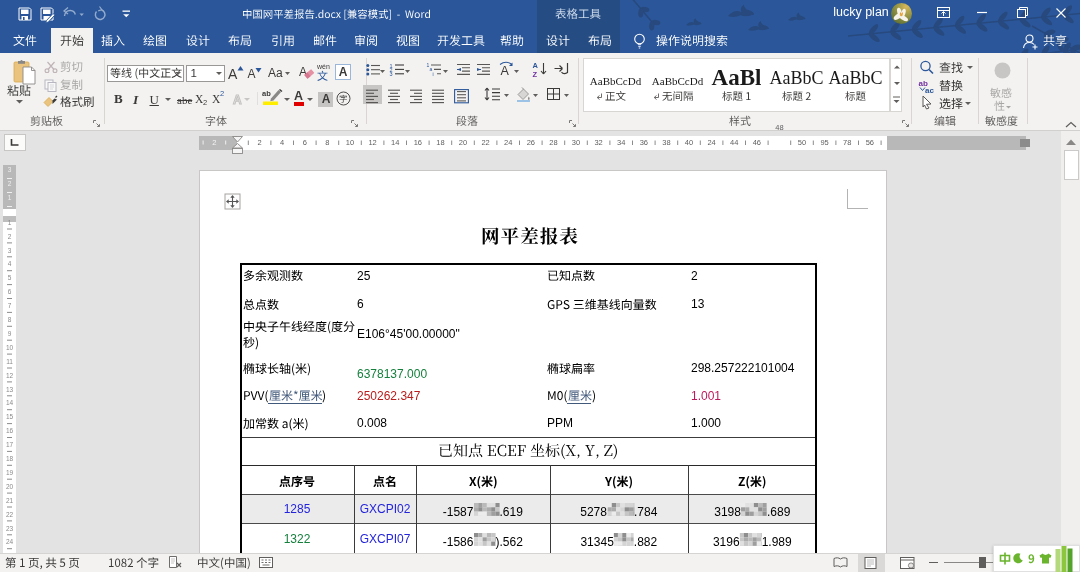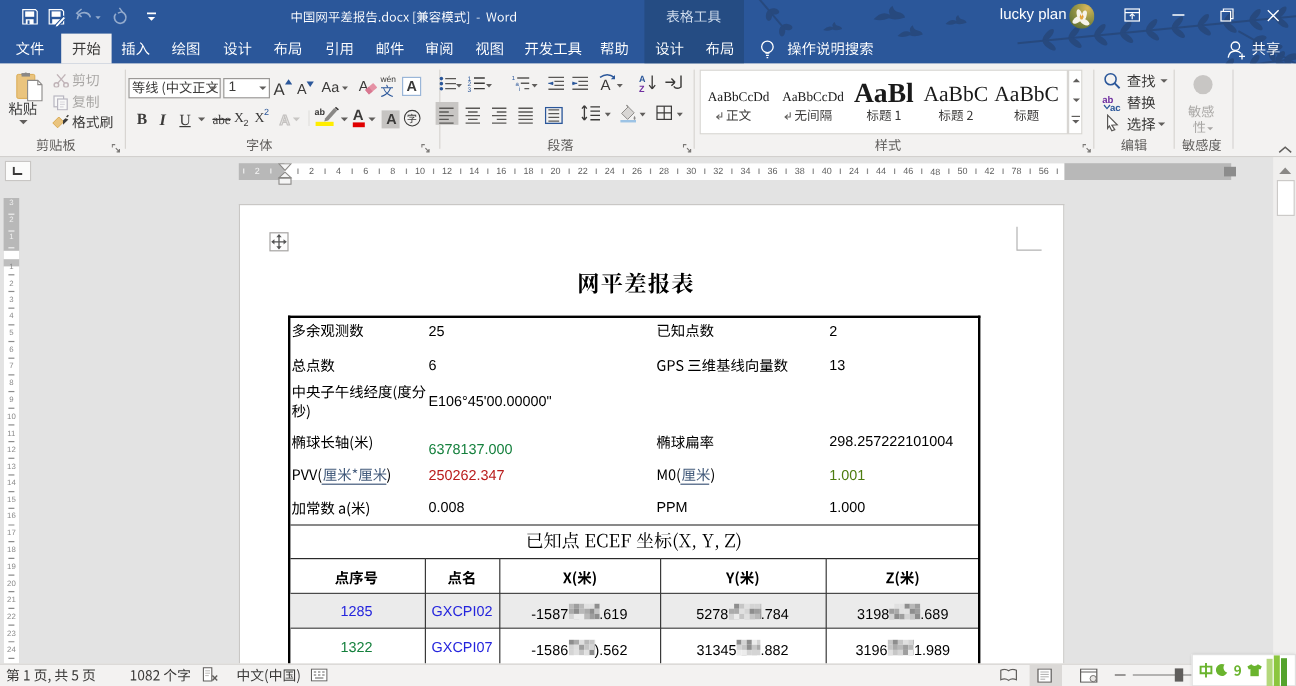--- a/index.html
+++ b/index.html
@@ -628,23 +628,23 @@
 <div style="position:absolute;top:139.3px;font:400 7.5px 'Liberation Sans',sans-serif;color:#606060;line-height:8.2px;white-space:pre;left:553.4px;transform:translateX(-50%)">28</div>
 <div style="position:absolute;top:139.3px;font:400 7.5px 'Liberation Sans',sans-serif;color:#606060;line-height:8.2px;white-space:pre;left:576.0px;transform:translateX(-50%)">30</div>
 <div style="position:absolute;top:139.3px;font:400 7.5px 'Liberation Sans',sans-serif;color:#606060;line-height:8.2px;white-space:pre;left:598.6px;transform:translateX(-50%)">32</div>
 <div style="position:absolute;top:139.3px;font:400 7.5px 'Liberation Sans',sans-serif;color:#606060;line-height:8.2px;white-space:pre;left:621.2px;transform:translateX(-50%)">34</div>
 <div style="position:absolute;top:139.3px;font:400 7.5px 'Liberation Sans',sans-serif;color:#606060;line-height:8.2px;white-space:pre;left:643.8px;transform:translateX(-50%)">36</div>
 <div style="position:absolute;top:139.3px;font:400 7.5px 'Liberation Sans',sans-serif;color:#606060;line-height:8.2px;white-space:pre;left:666.4px;transform:translateX(-50%)">38</div>
 <div style="position:absolute;top:139.3px;font:400 7.5px 'Liberation Sans',sans-serif;color:#606060;line-height:8.2px;white-space:pre;left:689.0px;transform:translateX(-50%)">40</div>
 <div style="position:absolute;top:139.3px;font:400 7.5px 'Liberation Sans',sans-serif;color:#606060;line-height:8.2px;white-space:pre;left:711.6px;transform:translateX(-50%)">24</div>
 <div style="position:absolute;top:139.3px;font:400 7.5px 'Liberation Sans',sans-serif;color:#606060;line-height:8.2px;white-space:pre;left:734.2px;transform:translateX(-50%)">44</div>
 <div style="position:absolute;top:139.3px;font:400 7.5px 'Liberation Sans',sans-serif;color:#606060;line-height:8.2px;white-space:pre;left:756.8px;transform:translateX(-50%)">46</div>
-<div style="position:absolute;top:140px;font:400 7.5px 'Liberation Sans',sans-serif;color:#606060;line-height:8.2px;white-space:pre;left:779.4px;transform:translateX(-50%)">48</div>
+<div style="position:absolute;top:124px;font:400 7.5px 'Liberation Sans',sans-serif;color:#606060;line-height:8.2px;white-space:pre;left:779.4px;transform:translateX(-50%)">48</div>
 <div style="position:absolute;top:139.3px;font:400 7.5px 'Liberation Sans',sans-serif;color:#606060;line-height:8.2px;white-space:pre;left:802.0px;transform:translateX(-50%)">50</div>
-<div style="position:absolute;top:139.3px;font:400 7.5px 'Liberation Sans',sans-serif;color:#606060;line-height:8.2px;white-space:pre;left:824.6px;transform:translateX(-50%)">42</div>
+<div style="position:absolute;top:139.3px;font:400 7.5px 'Liberation Sans',sans-serif;color:#606060;line-height:8.2px;white-space:pre;left:824.6px;transform:translateX(-50%)">95</div>
 <div style="position:absolute;top:139.3px;font:400 7.5px 'Liberation Sans',sans-serif;color:#606060;line-height:8.2px;white-space:pre;left:847.2px;transform:translateX(-50%)">78</div>
 <div style="position:absolute;top:139.3px;font:400 7.5px 'Liberation Sans',sans-serif;color:#606060;line-height:8.2px;white-space:pre;left:869.8px;transform:translateX(-50%)">56</div>
 <div style="position:absolute;top:139.3px;font:400 7.5px 'Liberation Sans',sans-serif;color:#f5f5f5;line-height:8.2px;white-space:pre;left:214.4px;transform:translateX(-50%)">2</div>
 <svg style="position:absolute;left:231px;top:136px" width="13" height="20" viewBox="0 0 13 20">
     <path d="M1.5 0.5h10l-5 5.5z" fill="#f5f5f5" stroke="#8a8886" stroke-width="0.9"></path>
     <path d="M6.5 7.5l5 4.5h-10z" fill="#f5f5f5" stroke="#8a8886" stroke-width="0.9"></path>
     <rect x="1.5" y="12.5" width="10" height="5" fill="#f5f5f5" stroke="#8a8886" stroke-width="0.9"></rect>
   </svg>
 <div style="position:absolute;left:3px;top:165px;width:13px;height:388px;background:#b8b8b8"></div>
 <div style="position:absolute;left:3px;top:209px;width:13px;height:344px;background:#ffffff"></div>
@@ -787,21 +787,21 @@
 <svg style="position:absolute;left:547px;top:386.2px;overflow:visible" width="23" height="19" viewBox="0 -14 23 19">
     <path d="M1.2 0H2.2V-4.9C2.2 -5.6 2.1 -6.7 2.1 -7.5H2.1L2.8 -5.5L4.5 -0.9H5.2L6.9 -5.5L7.6 -7.5H7.6C7.6 -6.7 7.5 -5.6 7.5 -4.9V0H8.5V-8.8H7.2L5.5 -4.1C5.3 -3.5 5.1 -2.9 4.9 -2.3H4.9C4.6 -2.9 4.5 -3.5 4.2 -4.1L2.5 -8.8H1.2Z M13.1 0.2C14.7 0.2 15.8 -1.4 15.8 -4.4C15.8 -7.5 14.7 -9 13.1 -9C11.4 -9 10.3 -7.5 10.3 -4.4C10.3 -1.4 11.4 0.2 13.1 0.2ZM13.1 -0.7C12.1 -0.7 11.4 -1.8 11.4 -4.4C11.4 -7 12.1 -8.1 13.1 -8.1C14.1 -8.1 14.8 -7 14.8 -4.4C14.8 -1.8 14.1 -0.7 13.1 -0.7Z M19.3 2.4 19.9 2.1C18.9 0.3 18.4 -1.7 18.4 -3.7C18.4 -5.8 18.9 -7.8 19.9 -9.5L19.3 -9.8C18.2 -8 17.5 -6.1 17.5 -3.7C17.5 -1.4 18.2 0.6 19.3 2.4Z" fill="#000"></path>
   </svg>
 <svg style="position:absolute;left:567.5px;top:386.2px;overflow:visible" width="27" height="19" viewBox="0 -14 27 19">
     <path d="M1.6 -9.4V-5.8C1.6 -4 1.5 -1.4 0.4 0.3C0.7 0.4 1 0.7 1.2 0.8C2.3 -1.1 2.5 -3.9 2.5 -5.8V-8.5H11.3V-9.4ZM3.4 -7.7V-3.3H6.5V-3.2H6.5V-2.2H3.3V-1.5H6.5V-0.2H2.4V0.6H11.5V-0.2H7.4V-1.5H10.6V-2.2H7.4V-3.2H7.3V-3.3H10.5V-7.7ZM4.3 -5.1H6.5V-4H4.3ZM7.3 -5.1H9.6V-4H7.3ZM4.3 -7H6.5V-5.8H4.3ZM7.3 -7H9.6V-5.8H7.3Z M21.8 -9.5C21.3 -8.5 20.6 -7.2 20 -6.5L20.8 -6.1C21.4 -6.9 22.1 -8.1 22.7 -9.1ZM13.4 -9C14.1 -8.1 14.8 -7 15 -6.2L15.9 -6.6C15.6 -7.4 14.9 -8.5 14.2 -9.4ZM17.5 -10.1V-5.5H12.7V-4.6H16.8C15.8 -2.9 14 -1.2 12.4 -0.3C12.6 -0.2 12.9 0.2 13.1 0.4C14.7 -0.6 16.4 -2.3 17.5 -4.1V1H18.5V-4.2C19.6 -2.4 21.3 -0.6 22.9 0.3C23.1 0.1 23.4 -0.3 23.6 -0.5C22 -1.3 20.3 -2.9 19.2 -4.6H23.3V-5.5H18.5V-10.1Z" fill="#41597a"></path>
   </svg>
 <div style="position:absolute;left:567.46px;top:402.5px;width:24.0px;height:1px;background:#41597a"></div>
 <svg style="position:absolute;left:591.5px;top:386.2px;overflow:visible" width="7" height="19" viewBox="0 -14 7 19">
     <path d="M1.2 2.4C2.3 0.6 3 -1.4 3 -3.7C3 -6.1 2.3 -8 1.2 -9.8L0.5 -9.5C1.5 -7.8 2.1 -5.8 2.1 -3.7C2.1 -1.7 1.5 0.3 0.5 2.1Z" fill="#000"></path>
   </svg>
-<div style="position:absolute;top:389.5px;font:400 12px 'Liberation Sans',sans-serif;color:#4d7c0f;line-height:13.2px;white-space:pre;left:691px">1.001</div>
+<div style="position:absolute;top:389.5px;font:400 12px 'Liberation Sans',sans-serif;color:#be185d;line-height:13.2px;white-space:pre;left:691px">1.001</div>
 <svg style="position:absolute;left:438.3px;top:439.3px;overflow:visible" width="183" height="23" viewBox="0 -17 183 23">
     <path d="M1.4 -11.3 1.5 -10.8H11.1V-6.8H3.3V-8.5C3.6 -8.5 3.7 -8.7 3.8 -8.9L2.3 -9V-1C2.3 0.3 3.2 0.7 5 0.7H10.8C13.4 0.7 14.1 0.3 14.1 -0.2C14.1 -0.4 13.9 -0.4 13.4 -0.6L13.4 -3.4H13.2C13 -2.5 12.7 -1.2 12.5 -0.8C12.3 -0.3 11.9 -0.3 10.8 -0.3H4.9C3.9 -0.3 3.3 -0.4 3.3 -1V-6.3H11.1V-5.1H11.2C11.5 -5.1 12.1 -5.4 12.1 -5.5V-10.6C12.4 -10.6 12.7 -10.8 12.8 -10.9L11.5 -11.9L10.9 -11.3Z M17.6 -12.5C17.2 -10.5 16.5 -8.5 15.6 -7.2L15.9 -7.1C16.5 -7.7 17.1 -8.5 17.7 -9.5H18.9V-6.9L18.8 -6.2H15.6L15.8 -5.8H18.8C18.7 -3.5 18 -1.1 15.6 0.9L15.8 1.2C18 -0.2 19 -1.9 19.5 -3.7C20.3 -2.8 21.2 -1.6 21.5 -0.7C22.6 0.1 23.3 -2.2 19.5 -4C19.7 -4.6 19.7 -5.2 19.8 -5.8H22.6C22.8 -5.8 23 -5.8 23 -6C22.5 -6.5 21.8 -7.1 21.8 -7.1L21.1 -6.2H19.8L19.8 -6.9V-9.5H22.2C22.4 -9.5 22.6 -9.5 22.6 -9.7C22.1 -10.2 21.3 -10.8 21.3 -10.8L20.6 -9.9H17.9C18.2 -10.5 18.4 -11.1 18.6 -11.8C18.9 -11.8 19.1 -12 19.2 -12.1ZM23.3 -10.6V0.7H23.5C24 0.7 24.3 0.4 24.3 0.3V-0.7H27.7V0.5H27.8C28.2 0.5 28.6 0.2 28.7 0.1V-10C29 -10 29.2 -10.2 29.3 -10.3L28.1 -11.2L27.5 -10.6H24.4L23.3 -11.1ZM27.7 -1.1H24.3V-10.2H27.7Z M32.8 -2.4C32.8 -1.2 31.9 -0.2 31.1 0.1C30.8 0.3 30.6 0.6 30.7 0.9C30.9 1.2 31.4 1.2 31.9 1C32.6 0.6 33.5 -0.5 33 -2.4ZM35.4 -2.4 35.2 -2.3C35.5 -1.5 35.7 -0.3 35.6 0.7C36.4 1.7 37.6 -0.3 35.4 -2.4ZM38.1 -2.4 37.9 -2.3C38.5 -1.5 39.3 -0.2 39.4 0.8C40.4 1.6 41.3 -0.7 38.1 -2.4ZM41.1 -2.5 40.9 -2.3C41.9 -1.5 43.1 -0.1 43.4 1C44.6 1.8 45.2 -0.9 41.1 -2.5ZM32.9 -7.7V-2.8H33.1C33.5 -2.8 33.9 -3 33.9 -3.1V-3.7H41.1V-2.9H41.3C41.6 -2.9 42.1 -3.1 42.1 -3.2V-7.1C42.4 -7.1 42.6 -7.2 42.8 -7.4L41.5 -8.3L41 -7.7H37.8V-9.8H43.3C43.5 -9.8 43.6 -9.9 43.7 -10.1C43.2 -10.6 42.4 -11.2 42.4 -11.2L41.6 -10.3H37.8V-12C38.2 -12.1 38.3 -12.2 38.4 -12.4L36.8 -12.6V-7.7H34L32.9 -8.2ZM33.9 -4.1V-7.3H41.1V-4.1Z M57.1 -8.2H57.7L57.6 -10.9H49.6V-10.5L51.2 -10.3C51.2 -8.9 51.2 -7.4 51.2 -5.9V-5.1C51.2 -3.5 51.2 -2.1 51.2 -0.6L49.6 -0.4V0H57.9L58 -2.7H57.3L56.9 -0.5H52.5C52.5 -2 52.5 -3.5 52.5 -5.3H55.2L55.4 -3.8H55.9V-7.4H55.4L55.2 -5.8H52.5C52.5 -7.4 52.5 -8.9 52.5 -10.4H56.6Z M65 0.2C66.2 0.2 67.2 0 68.2 -0.6L68.2 -3H67.5L67.1 -0.7C66.5 -0.4 65.8 -0.3 65.1 -0.3C62.7 -0.3 60.9 -2.1 60.9 -5.5C60.9 -8.8 62.7 -10.6 65.1 -10.6C65.8 -10.6 66.4 -10.5 67 -10.2L67.4 -7.9H68.1L68.1 -10.3C67.1 -10.9 66.2 -11.2 65 -11.2C61.8 -11.2 59.5 -9 59.5 -5.4C59.5 -1.9 61.7 0.2 65 0.2Z M77.2 -8.2H77.8L77.7 -10.9H69.8V-10.5L71.3 -10.3C71.3 -8.9 71.3 -7.4 71.3 -5.9V-5.1C71.3 -3.5 71.3 -2.1 71.3 -0.6L69.8 -0.4V0H78L78.1 -2.7H77.5L77 -0.5H72.7C72.7 -2 72.7 -3.5 72.7 -5.3H75.3L75.5 -3.8H76V-7.4H75.5L75.3 -5.8H72.7C72.7 -7.4 72.7 -8.9 72.7 -10.4H76.8Z M87 -8.2H87.7L87.6 -10.9H79.6V-10.5L81.1 -10.3C81.1 -8.9 81.1 -7.4 81.1 -5.9V-5.1C81.1 -3.5 81.1 -2.1 81.1 -0.6L79.6 -0.4V0H84.2V-0.4L82.5 -0.6C82.5 -2.1 82.5 -3.6 82.5 -5.3H85.1L85.3 -3.7H85.9V-7.4H85.3L85.1 -5.8H82.5C82.5 -7.4 82.5 -8.9 82.5 -10.4H86.6Z M92.7 0.1 92.8 0.5H106C106.2 0.5 106.4 0.5 106.4 0.3C105.9 -0.2 105 -0.9 105 -0.9L104.2 0.1H100V-3.4H105C105.3 -3.4 105.4 -3.5 105.5 -3.6C104.9 -4.1 104.1 -4.8 104.1 -4.8L103.3 -3.8H100V-12C100.4 -12 100.5 -12.2 100.5 -12.4L99 -12.5V-3.8H93.7L93.8 -3.4H99V0.1ZM95.8 -11.3C95.3 -8.6 94.2 -6.4 92.8 -5L93 -4.8C94.1 -5.5 95 -6.7 95.8 -8.1C96.4 -7.4 97.1 -6.5 97.3 -5.8C98.3 -5.2 99 -7.1 95.9 -8.4C96.2 -9.1 96.5 -9.8 96.7 -10.6C97.1 -10.5 97.2 -10.7 97.3 -10.9ZM102.6 -11.3C102.3 -8.7 101.4 -6.6 100.2 -5.2L100.4 -5C101.4 -5.7 102.2 -6.8 102.8 -8C103.6 -7.3 104.6 -6.2 104.9 -5.3C106 -4.6 106.6 -6.9 102.9 -8.3C103.2 -9 103.4 -9.8 103.6 -10.6C104 -10.6 104.1 -10.8 104.2 -11Z M115.4 -5.2 113.9 -5.8C113.6 -4.2 112.8 -1.8 111.7 -0.3L111.9 -0.1C113.3 -1.5 114.3 -3.5 114.8 -5C115.2 -5 115.3 -5.1 115.4 -5.2ZM118.4 -5.6 118.2 -5.5C119.1 -4.2 120.3 -2.1 120.6 -0.5C121.7 0.5 122.4 -2.4 118.4 -5.6ZM119.4 -12 118.7 -11.1H113.3L113.4 -10.7H120.2C120.4 -10.7 120.6 -10.8 120.6 -10.9C120.1 -11.4 119.4 -12 119.4 -12ZM120.2 -8.5 119.4 -7.6H112.5L112.6 -7.2H116.2V-0.3C116.2 -0.1 116.2 -0.1 115.9 -0.1C115.6 -0.1 114.1 -0.2 114.1 -0.2V0C114.8 0.1 115.2 0.3 115.4 0.4C115.6 0.6 115.7 0.9 115.7 1.1C117 1 117.2 0.4 117.2 -0.3V-7.2H121C121.2 -7.2 121.4 -7.2 121.4 -7.4C120.9 -7.9 120.2 -8.5 120.2 -8.5ZM112 -10 111.3 -9.1H110.8V-12C111.2 -12 111.3 -12.2 111.3 -12.4L109.8 -12.6V-9.1H107.7L107.8 -8.7H109.6C109.2 -6.3 108.5 -4 107.4 -2.2L107.6 -2C108.6 -3.1 109.3 -4.4 109.8 -5.8V1.1H110C110.4 1.1 110.8 0.9 110.8 0.8V-6.9C111.2 -6.2 111.7 -5.4 111.8 -4.7C112.8 -3.9 113.7 -5.9 110.8 -7.2V-8.7H112.8C113 -8.7 113.1 -8.7 113.2 -8.9C112.7 -9.4 112 -10 112 -10Z M124.5 -4.5C124.5 -7.3 125.1 -9.3 127.1 -12L126.8 -12.3C124.5 -10 123.4 -7.5 123.4 -4.5C123.4 -1.5 124.5 0.9 126.8 3.2L127.1 3C125.1 0.2 124.5 -1.7 124.5 -4.5Z M133.9 -10.5 135.4 -10.3 133 -6.3 130.6 -10.3 132.2 -10.5V-10.9H127.9V-10.5L129.2 -10.3L132.2 -5.3L129.1 -0.6L127.7 -0.4V0H131.4V-0.4L129.8 -0.6L132.4 -4.9L135 -0.6L133.4 -0.4V0H137.8V-0.4L136.4 -0.6L133.3 -5.9L136.1 -10.3L137.5 -10.5V-10.9H133.9Z M139.1 2.6C140.5 2.1 141.4 1.1 141.4 -0.4C141.4 -0.7 141.3 -1 141.2 -1.3C141 -1.5 140.7 -1.6 140.4 -1.6C139.9 -1.6 139.6 -1.2 139.6 -0.7C139.6 -0.4 139.8 -0.1 140.2 0.2L140.6 0.4C140.4 1.3 139.9 1.8 139 2.2Z M153.2 -10.5 154.8 -10.3 152.3 -5 149.7 -10.3 151.4 -10.5V-10.9H147.2V-10.5L148.2 -10.4L151.3 -4.3C151.3 -2.5 151.3 -1.7 151.2 -0.6L149.5 -0.4V0H154.3V-0.4L152.6 -0.6C152.6 -1.7 152.6 -2.5 152.6 -4.5L155.5 -10.3L156.8 -10.5V-10.9H153.2Z M158.2 2.6C159.6 2.1 160.4 1.1 160.4 -0.4C160.4 -0.7 160.4 -1 160.3 -1.3C160 -1.5 159.8 -1.6 159.5 -1.6C158.9 -1.6 158.6 -1.2 158.6 -0.7C158.6 -0.4 158.8 -0.1 159.2 0.2L159.7 0.4C159.5 1.3 159 1.8 158 2.2Z M166.2 0H174.3L174.4 -2.9H173.8L173.3 -0.5H167.7L174.2 -10.4V-10.9H166.6L166.4 -8.1H167.1L167.5 -10.4H172.7L166.2 -0.5Z M177.9 -4.5C177.9 -1.7 177.3 0.2 175.3 3L175.6 3.2C177.9 0.9 179 -1.5 179 -4.5C179 -7.5 177.9 -10 175.6 -12.3L175.3 -12C177.3 -9.3 177.9 -7.3 177.9 -4.5Z" fill="#000"></path>
   </svg>
 <svg style="position:absolute;left:279.0px;top:471.5px;overflow:visible" width="39" height="19" viewBox="0 -14 39 19">
     <path d="M3.2 -5.3H8.7V-3.8H3.2ZM3.8 -1.5C4 -0.7 4.1 0.4 4.1 1L5.5 0.8C5.5 0.2 5.4 -0.9 5.2 -1.7ZM6.3 -1.5C6.6 -0.7 7 0.3 7.1 0.9L8.5 0.6C8.4 -0.1 8 -1.1 7.6 -1.8ZM8.7 -1.6C9.3 -0.8 10 0.3 10.2 1L11.6 0.5C11.3 -0.3 10.6 -1.3 10 -2.1ZM1.9 -2C1.5 -1.1 0.9 -0.1 0.3 0.4L1.7 1C2.3 0.4 2.9 -0.7 3.2 -1.6ZM1.8 -6.7V-2.4H10.2V-6.7H6.7V-7.8H11V-9.1H6.7V-10.2H5.2V-6.7Z M16.4 -4.9C17 -4.6 17.7 -4.3 18.3 -4H15V-2.8H18.3V-0.4C18.3 -0.3 18.2 -0.2 18 -0.2C17.8 -0.2 16.9 -0.2 16.2 -0.2C16.4 0.1 16.6 0.7 16.7 1.1C17.7 1.1 18.5 1.1 19 0.9C19.6 0.7 19.8 0.3 19.8 -0.4V-2.8H21.5C21.2 -2.4 21 -1.9 20.7 -1.6L21.9 -1.1C22.4 -1.8 23 -2.8 23.5 -3.6L22.5 -4.1L22.2 -4H20.6L20.7 -4.1L20.1 -4.4C21 -5 21.9 -5.7 22.6 -6.4L21.7 -7.1L21.3 -7.1H15.6V-5.9H20.1C19.8 -5.6 19.3 -5.2 18.9 -5C18.3 -5.2 17.8 -5.5 17.3 -5.7ZM17.5 -9.9 17.9 -9H13.3V-5.7C13.3 -3.9 13.2 -1.4 12.2 0.3C12.6 0.5 13.2 0.9 13.4 1.1C14.5 -0.8 14.7 -3.7 14.7 -5.7V-7.6H23.5V-9H19.5C19.4 -9.4 19.1 -9.9 18.9 -10.3Z M27.5 -8.5H32.4V-7.4H27.5ZM26.1 -9.8V-6.2H33.9V-9.8ZM24.6 -5.4V-4.1H26.9C26.7 -3.3 26.4 -2.5 26.1 -1.9H32.3C32.1 -1 31.9 -0.6 31.7 -0.4C31.5 -0.3 31.4 -0.3 31.1 -0.3C30.8 -0.3 29.9 -0.3 29.1 -0.4C29.3 0 29.5 0.6 29.6 1C30.4 1.1 31.2 1 31.6 1C32.2 1 32.6 0.9 33 0.6C33.4 0.2 33.7 -0.7 33.9 -2.6C34 -2.8 34 -3.2 34 -3.2H28.2L28.5 -4.1H35.3V-5.4Z" fill="#000"></path>
   </svg>
 <svg style="position:absolute;left:373.0px;top:471.5px;overflow:visible" width="27" height="19" viewBox="0 -14 27 19">
     <path d="M3.2 -5.3H8.7V-3.8H3.2ZM3.8 -1.5C4 -0.7 4.1 0.4 4.1 1L5.5 0.8C5.5 0.2 5.4 -0.9 5.2 -1.7ZM6.3 -1.5C6.6 -0.7 7 0.3 7.1 0.9L8.5 0.6C8.4 -0.1 8 -1.1 7.6 -1.8ZM8.7 -1.6C9.3 -0.8 10 0.3 10.2 1L11.6 0.5C11.3 -0.3 10.6 -1.3 10 -2.1ZM1.9 -2C1.5 -1.1 0.9 -0.1 0.3 0.4L1.7 1C2.3 0.4 2.9 -0.7 3.2 -1.6ZM1.8 -6.7V-2.4H10.2V-6.7H6.7V-7.8H11V-9.1H6.7V-10.2H5.2V-6.7Z M14.8 -6C15.3 -5.7 15.8 -5.2 16.3 -4.8C15.1 -4.2 13.7 -3.8 12.3 -3.5C12.6 -3.2 12.9 -2.6 13.1 -2.2C13.7 -2.3 14.3 -2.5 14.9 -2.7V1.1H16.3V0.6H20.8V1.1H22.3V-4.3H18.4C20.1 -5.4 21.4 -6.8 22.3 -8.5L21.3 -9.1L21 -9H17.5C17.8 -9.3 18 -9.6 18.2 -9.9L16.6 -10.3C15.9 -9.1 14.5 -7.9 12.6 -7.1C12.9 -6.8 13.3 -6.3 13.6 -5.9C14.6 -6.5 15.5 -7.1 16.3 -7.7H20.1C19.5 -6.9 18.6 -6.2 17.7 -5.5C17.1 -6 16.5 -6.5 15.9 -6.9ZM20.8 -0.8H16.3V-3H20.8Z" fill="#000"></path>
   </svg>
 <svg style="position:absolute;left:468.5px;top:471.5px;overflow:visible" width="31" height="19" viewBox="0 -14 31 19">

